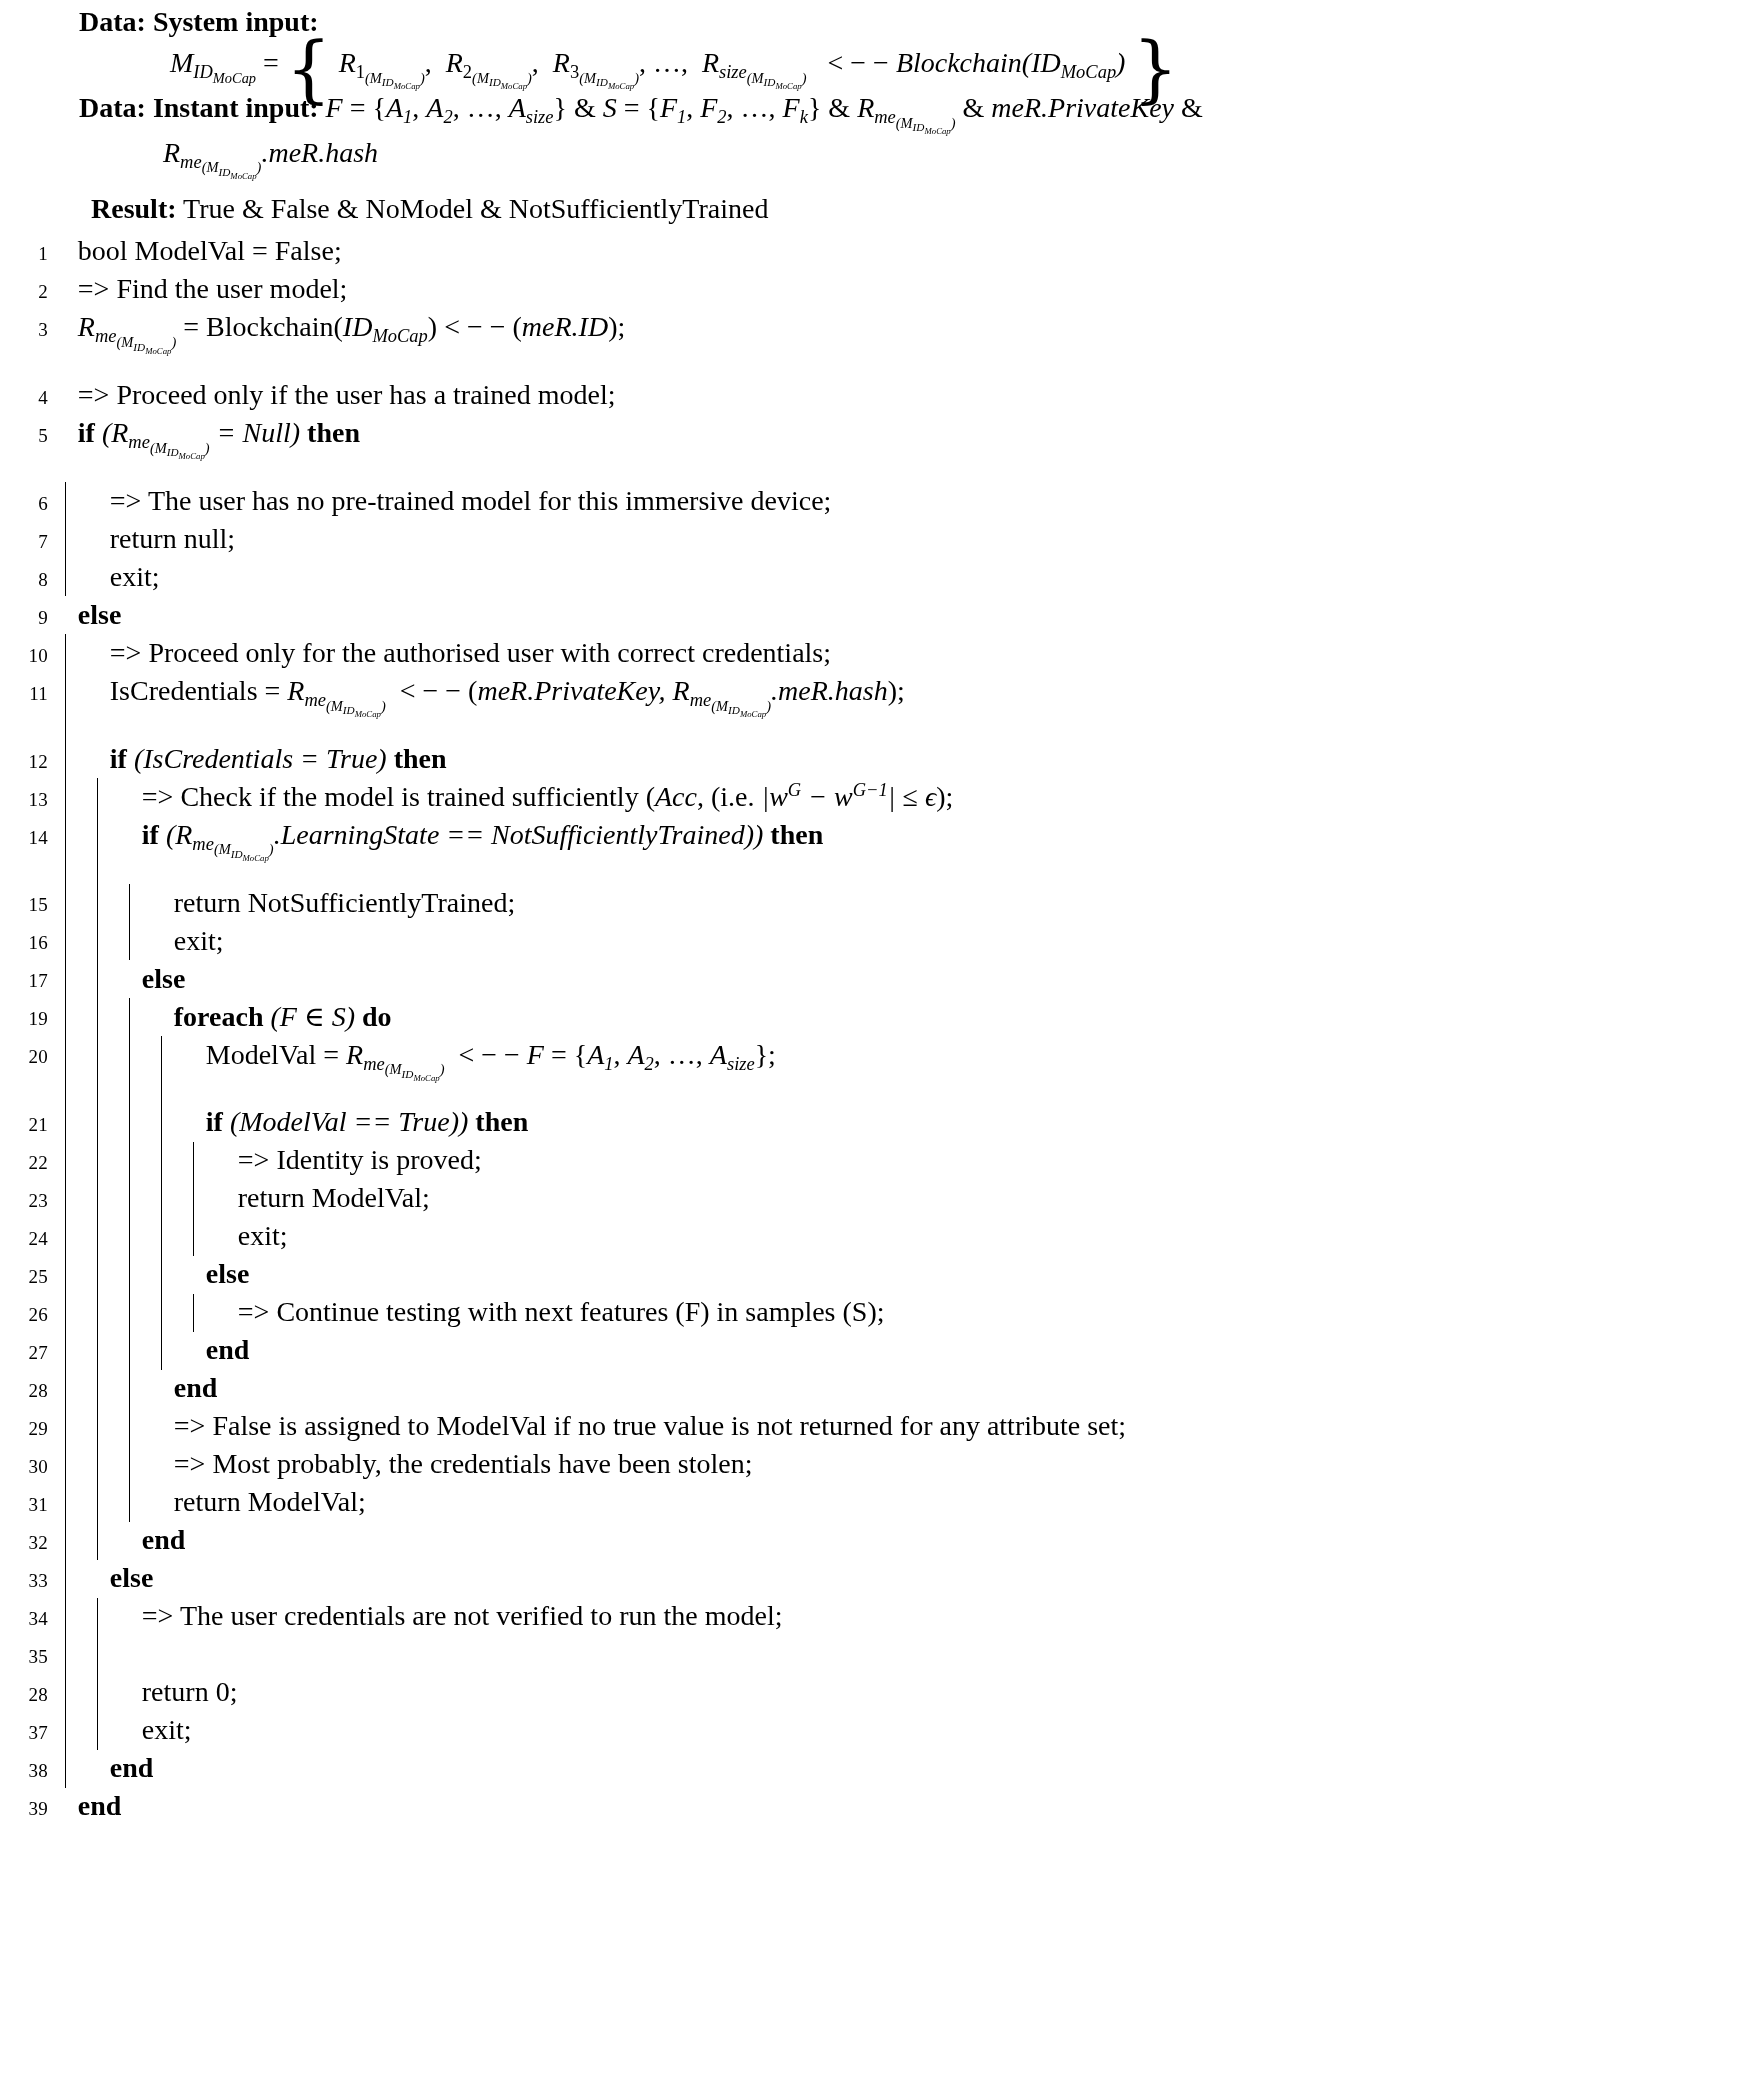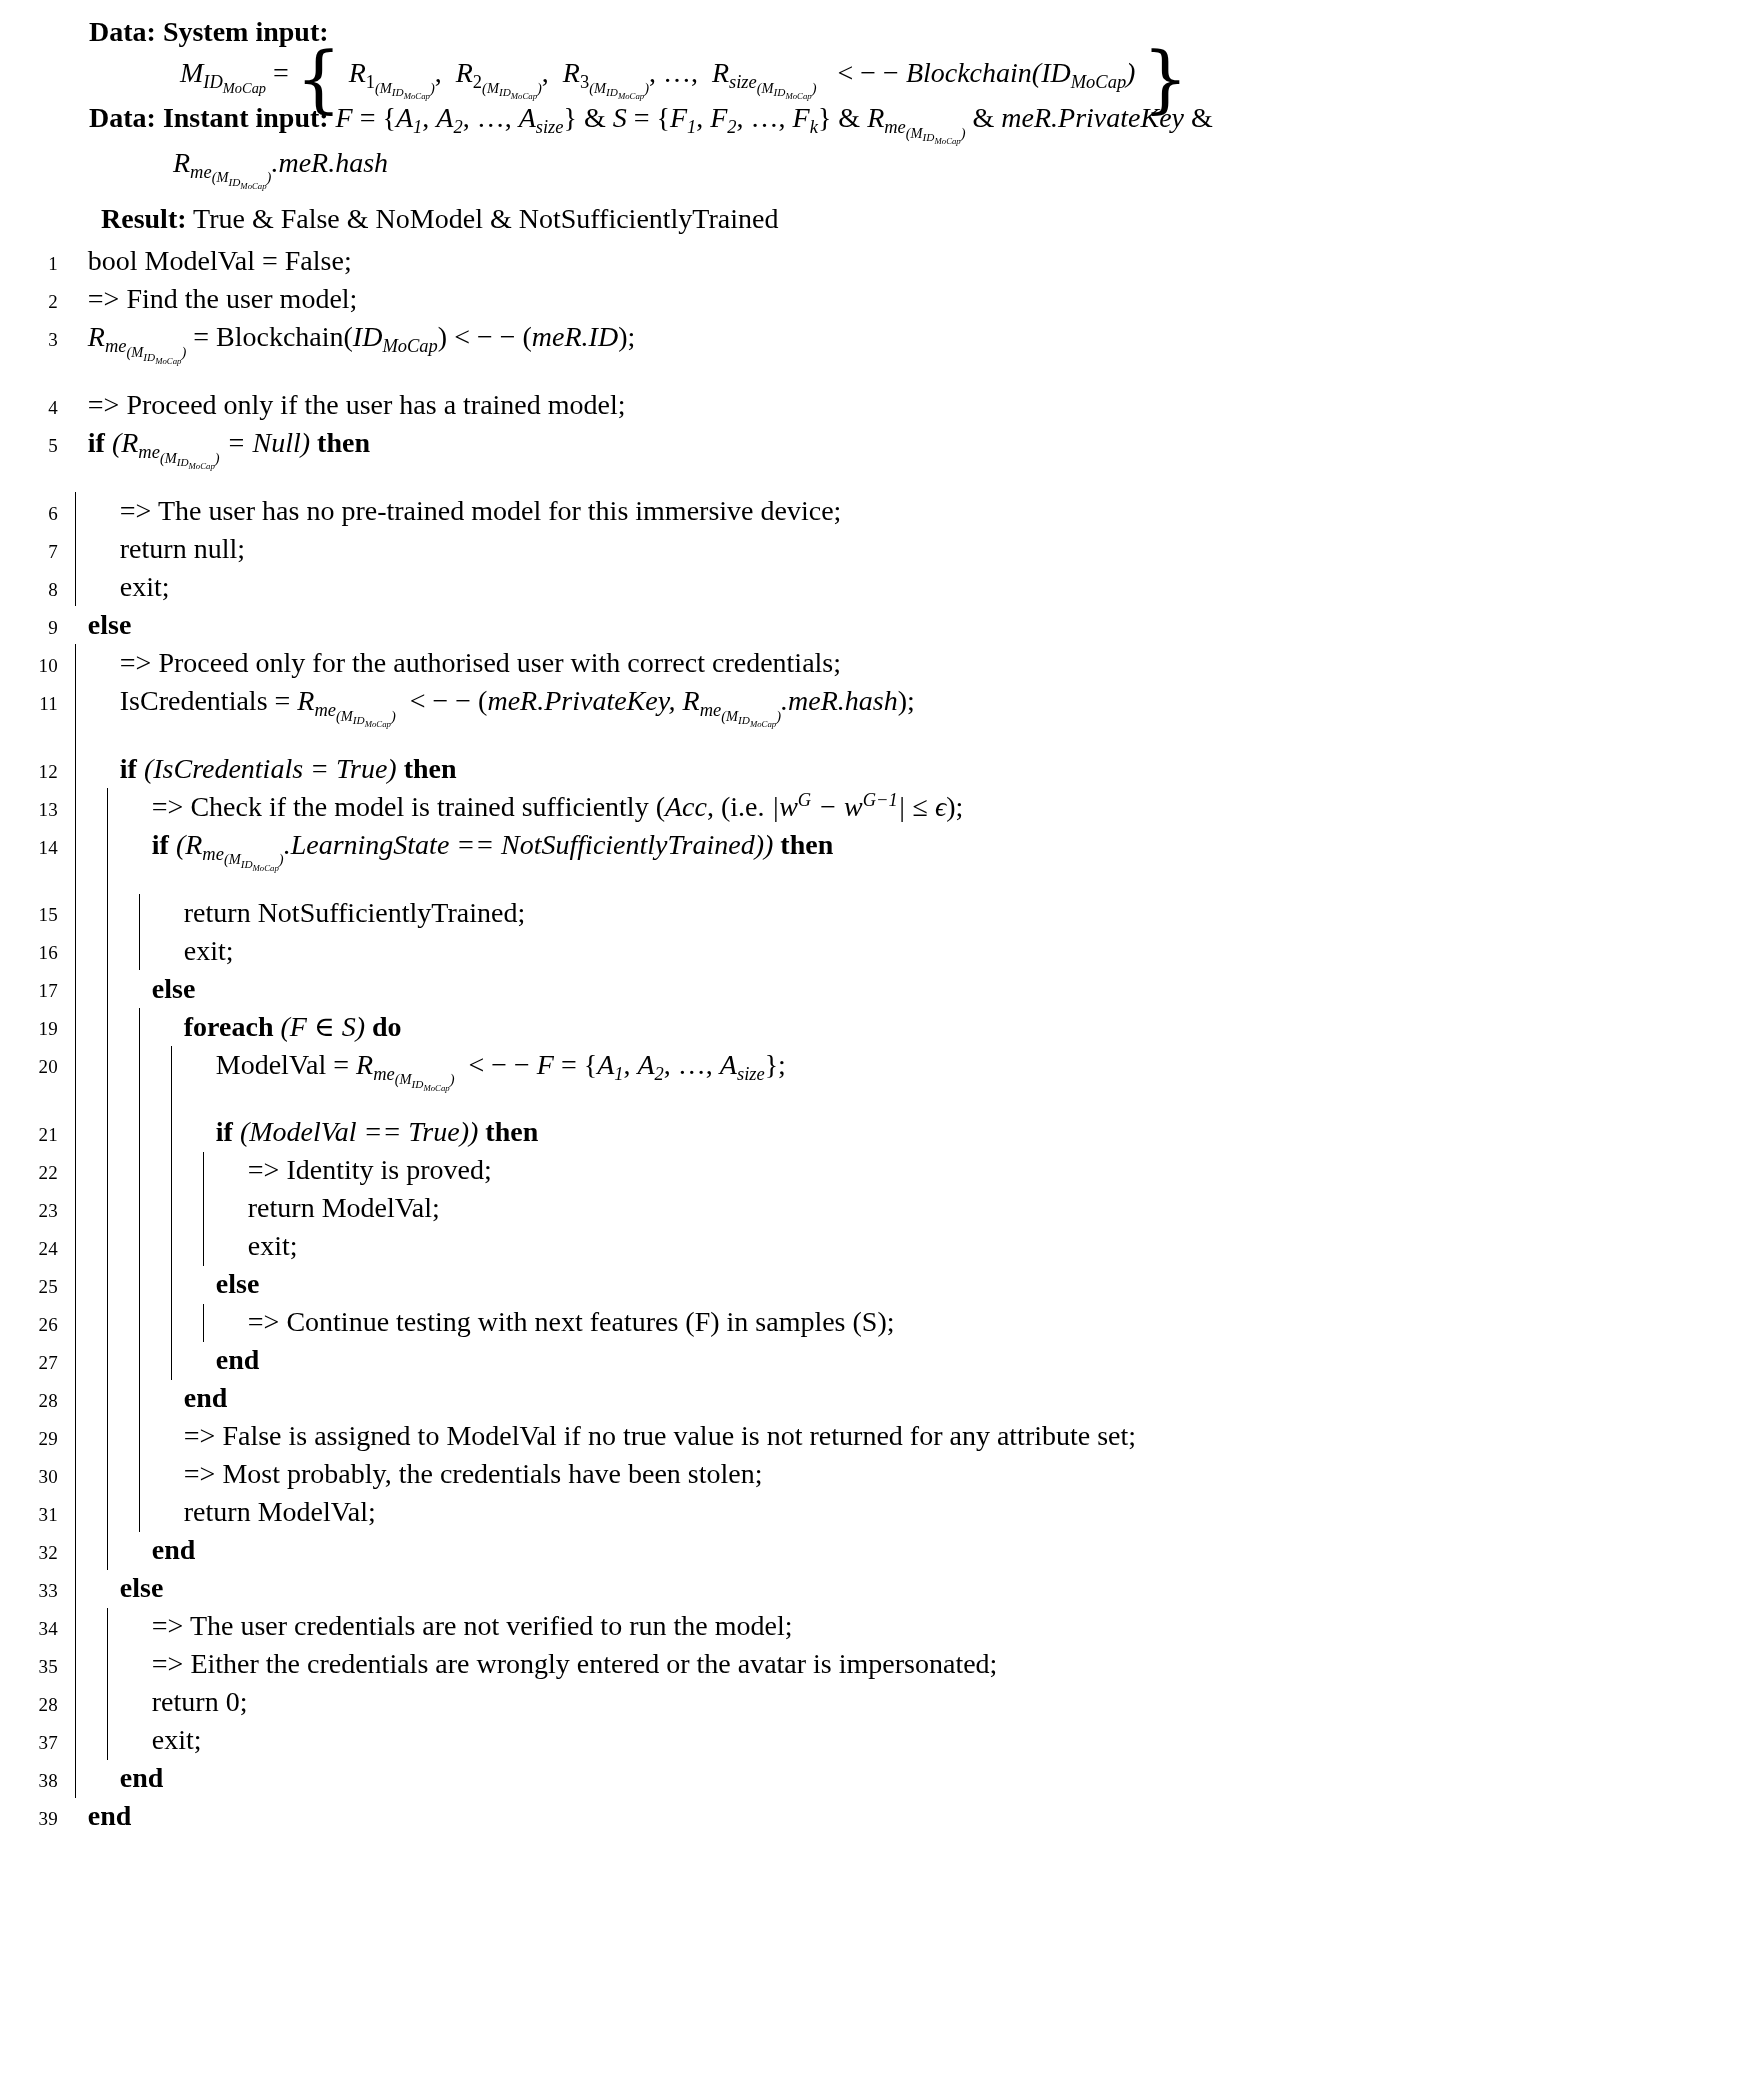--- a/index.html
+++ b/index.html
@@ -13,21 +13,21 @@
     font-family: "Liberation Serif", "DejaVu Serif", serif;
     color: #000000;
     -webkit-font-smoothing: antialiased;
   }
 
   #algo {
     position: relative;
     width: 1444px;
     height: 2097px;
     box-sizing: border-box;
-    padding: 12px;
+    padding: 2px;
   }
 
   
   .kw        { font-weight: bold; }
   .it        { font-style: italic; }
   .math      { font-family: "Liberation Serif", "DejaVu Serif", serif; font-style: italic; margin-top: 16px; }
   .up        { font-style: normal; }
 
   
   sub        { font-size: 0.66em; line-height: 0; vertical-align: -0.32em; font-style: italic; }
@@ -545,24 +545,20 @@
         <span>The user credentials are not verified to run the model;</span>
       </div>
     </div>
 
     <div class="row">
       <div class="lineno">35</div>
       <div class="rails">
         <i class="rail"></i>
         <i class="rail"></i>
       </div>
-      <div class="code">
-        <span>=&gt;</span>
-        <span>Either the credentials are wrongly entered or the avatar is impersonated;</span>
-      </div>
     </div>
 
     <div class="row">
       <div class="lineno">28</div>
       <div class="rails">
         <i class="rail"></i>
         <i class="rail"></i>
       </div>
       <div class="code">
         <span>return 0;</span>

